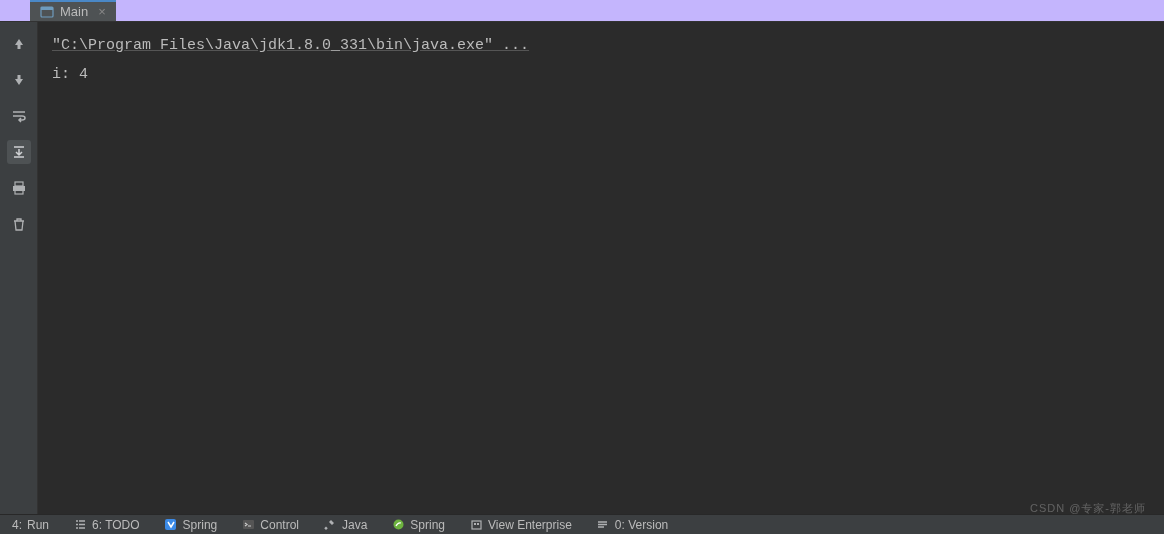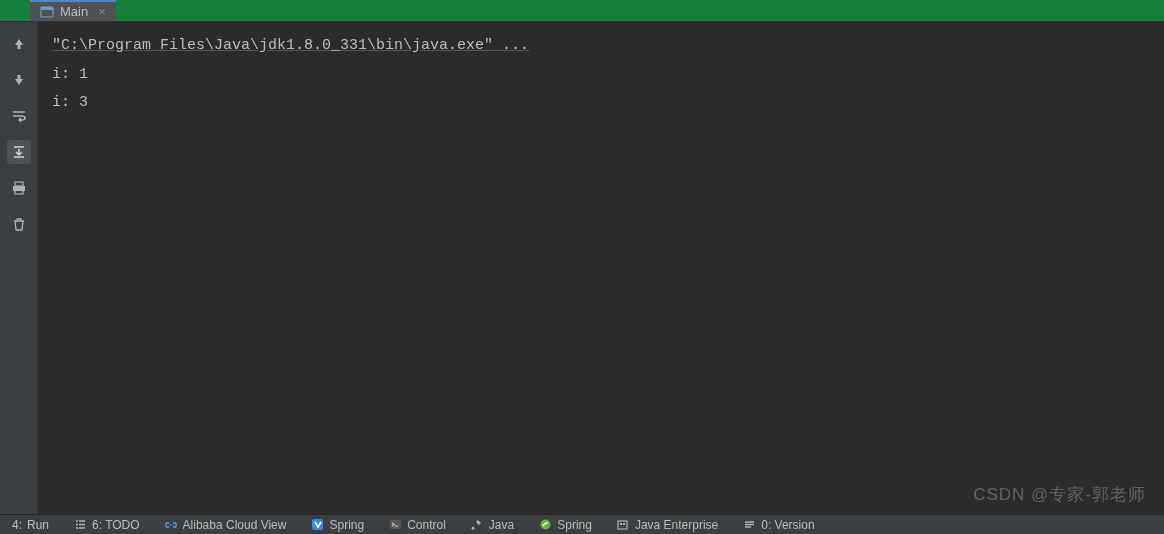--- a/index.html
+++ b/index.html
@@ -11,21 +11,21 @@
       width: 1164px;
       height: 534px;
       background: #2b2b2b;
       font-family: "Segoe UI", Arial, sans-serif;
       color: #bbbbbb;
       overflow: hidden;
       position: relative;
     }
     .top-tabs {
       height: 22px;
-      background: #15803d;
+      background: #c4b5fd;
       display: flex;
       align-items: center;
       padding-left: 30px;
       border-bottom: 1px solid #323232;
     }
     .tab {
       display: flex;
       align-items: center;
       gap: 6px;
       padding: 3px 10px;
@@ -112,23 +112,23 @@
     .bot-icon {
       width: 14px;
       height: 14px;
       display: inline-flex;
       align-items: center;
       justify-content: center;
     }
     .watermark {
       position: absolute;
       right: 18px;
-      bottom: 28px;
+      bottom: 18px;
       color: rgba(200,200,200,0.35);
-      font-size: 17px;
+      font-size: 11px;
       letter-spacing: 1px;
       pointer-events: none;
     }
     svg { display: block; }
   </style>
 </head>
 <body>
 
 <div class="top-tabs">
   <div class="tab">
@@ -174,46 +174,37 @@
     </div>
     <div class="tool-btn">
       <svg width="16" height="16" viewBox="0 0 16 16">
           <path d="M4 5 H12 L11 14 H5 Z M3 5 H13 M6 3 H10 L10 5 L6 5 Z" fill="none" stroke="#afb1b3" stroke-width="1.3"></path>
         </svg>
     </div>
   </div>
 
   <div class="console">
     <div class="cmd">"C:\Program Files\Java\jdk1.8.0_331\bin\java.exe" ...</div>
-    <div>i: 1</div>
-    <div>i: 3</div>
+    <div>i: 4</div>
     <div></div>
   </div>
 </div>
 
 <div class="bottom-bar">
   <div class="bottom-item">
     <span>4:</span>
     <span>Run</span>
   </div>
   <div class="bottom-item">
     <span class="bot-icon">
       <svg width="13" height="13" viewBox="0 0 13 13">
           <path d="M2 3h2M5 3h6 M2 6.5h2M5 6.5h6 M2 10h2M5 10h6" stroke="#afb1b3" stroke-width="1.4"></path>
         </svg>
     </span>
     <span>6: TODO</span>
-  </div>
-  <div class="bottom-item">
-    <span class="bot-icon">
-      <svg width="14" height="12" viewBox="0 0 14 12">
-          <path d="M2 3 Q0 6 2 9 L5 9 L5 7 L3 7 Q2 6 3 5 L5 5 L5 3 Z M12 3 Q14 6 12 9 L9 9 L9 7 L11 7 Q12 6 11 5 L9 5 L9 3 Z M5 5.5 H9 V6.5 H5 Z" fill="#4a88c7"></path>
-        </svg>
-    </span>
-    <span>Alibaba Cloud View</span>
   </div>
   <div class="bottom-item">
     <span class="bot-icon">
       <svg width="13" height="13" viewBox="0 0 13 13">
           <rect x="1" y="1" width="11" height="11" rx="2" fill="#3b8ae6"></rect>
           <path d="M4 4 L7 9 L10 4" stroke="#fff" stroke-width="1.5" fill="none"></path>
         </svg>
     </span>
     <span>Spring</span>
   </div>
@@ -245,21 +236,21 @@
     <span>Spring</span>
   </div>
   <div class="bottom-item">
     <span class="bot-icon">
       <svg width="13" height="13" viewBox="0 0 13 13">
           <rect x="2" y="3" width="9" height="8" fill="none" stroke="#afb1b3" stroke-width="1.2"></rect>
           <rect x="4" y="5" width="2" height="2" fill="#afb1b3"></rect>
           <rect x="7" y="5" width="2" height="2" fill="#afb1b3"></rect>
         </svg>
     </span>
-    <span>Java Enterprise</span>
+    <span>View Enterprise</span>
   </div>
   <div class="bottom-item">
     <span class="bot-icon">
       <svg width="13" height="13" viewBox="0 0 13 13">
           <path d="M2 4 H11 M2 6.5 H11 M2 9 H8" stroke="#afb1b3" stroke-width="1.5"></path>
         </svg>
     </span>
     <span>0: Version</span>
   </div>
 </div>

